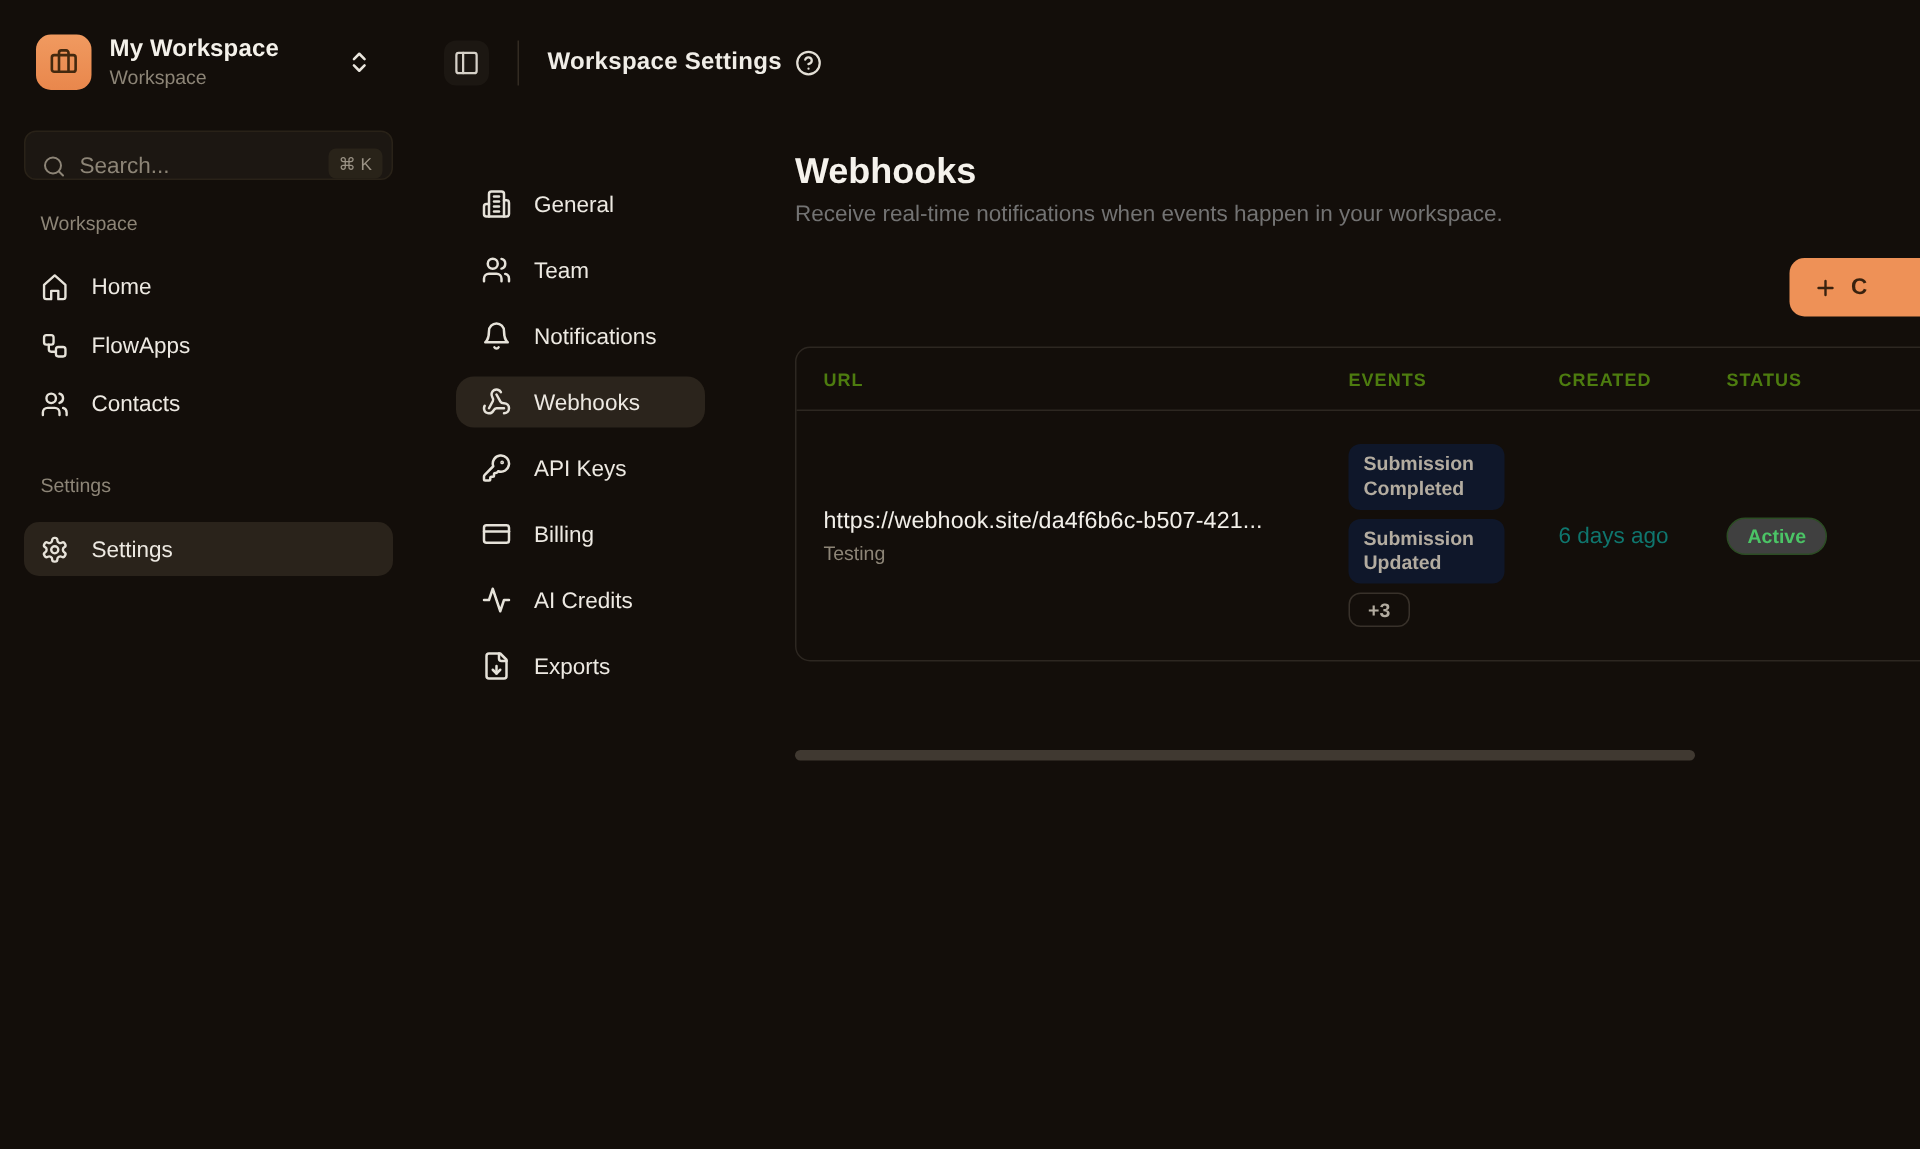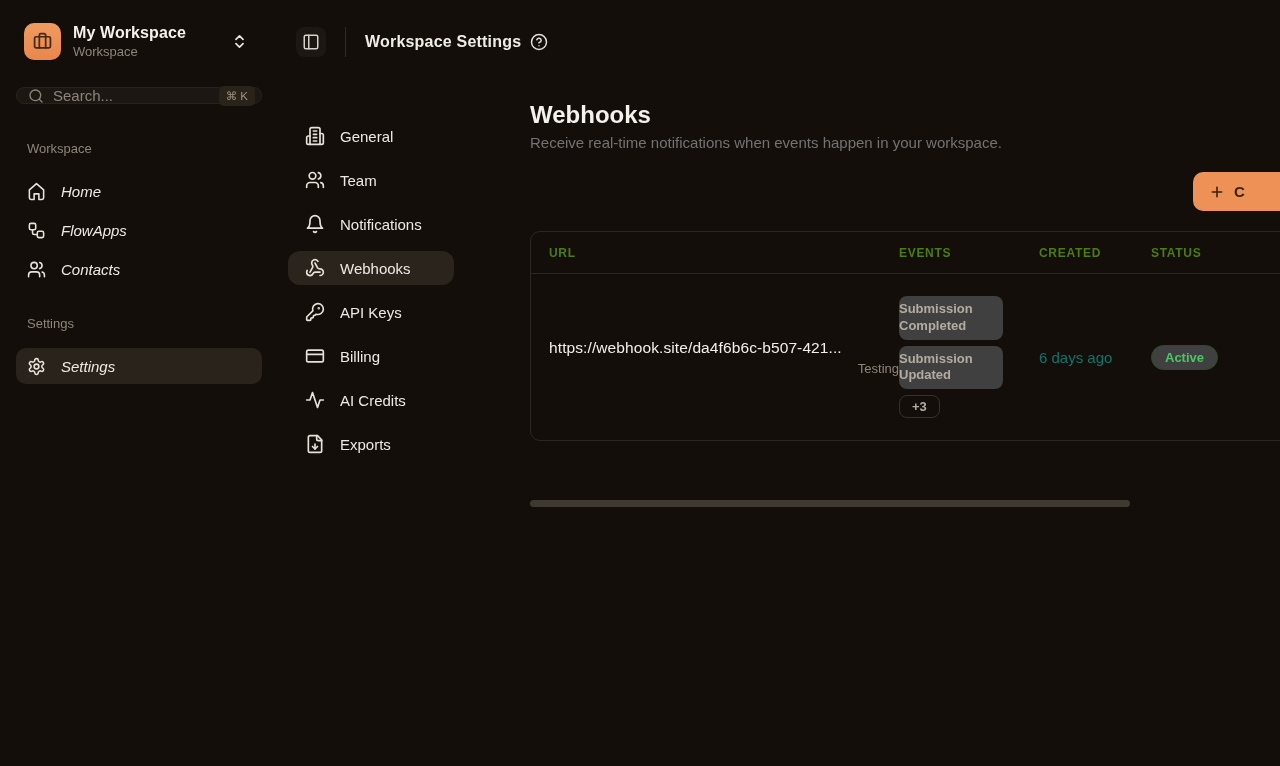--- a/index.html
+++ b/index.html
@@ -22,40 +22,40 @@
     width:37px; height:37px; border-radius:10px; margin-left:8px;
     background:linear-gradient(180deg,#f09a60,#e9874c);
     display:flex; align-items:center; justify-content:center; color:#43290f;
   }
   .ws-meta { margin-left:12px; flex:1; }
   .ws-name { font-size:16px; font-weight:700; color:#f4f1ea; letter-spacing:.1px; }
   .ws-type { font-size:13px; color:#8d8577; margin-top:2px; }
   .ws-chevrons { color:#e9e5dd; margin-right:16px; }
 
   .search-box {
-    position:absolute; left:16px; top:87px; width:246px; height:17px;
+    position:absolute; left:16px; top:87px; width:246px; height:33px;
     background:#1c1712; border:1px solid #292218; border-radius:8px;
-    display:flex; align-items:center; padding:0 6px 0 11px; cursor:text;
+    display:flex; align-items:flex-end; padding:0 6px 0 11px; cursor:text;
   }
   .search-box .mag { color:#8d8577; }
   .search-input {
     flex:1; background:transparent; border:none; outline:none;
     font-family:"Liberation Sans",sans-serif; font-size:15px; color:#e8e4dc;
     margin-left:9px; min-width:0;
   }
   .search-input::placeholder { color:#8d8577; }
   .kbd {
     background:#292319; border-radius:5px; padding:3px 7px;
     font-size:11.5px; color:#9b9386; white-space:nowrap;
   }
 
   .side-section-label {
     position:absolute; left:27px; font-size:13px; color:#8d8577;
   }
-  .side-items { position:absolute; left:16px; width:246px;font-style:italic; }
+  .side-items { position:absolute; left:16px; width:246px; }
   .side-item {
     height:30px; display:flex; align-items:center; gap:15px;
     padding:0 11px; margin-bottom:9px; border-radius:10px;
     font-size:15px; color:#ede9e2; cursor:pointer;
   }
   .side-item .ic { color:#e6e2d9; }
   .side-item.active { background:#2a231b; height:36px; }
 
   
   .topbar {
@@ -65,21 +65,21 @@
   .panel-toggle {
     width:30px; height:30px; margin-left:16px; border-radius:8px;
     background:#1c1712; display:flex; align-items:center; justify-content:center;
     color:#d6d1c8; cursor:pointer;
   }
   .top-divider { width:1px; height:30px; background:#332b22; margin-left:19px; }
   .top-title { margin-left:19px; font-size:16px; font-weight:700; color:#f0ede7; letter-spacing:.2px; }
   .top-help { margin-left:9px; color:#e3dfd6; cursor:pointer; display:flex; }
 
   
-  .settings-nav { position:absolute; left:288px; top:119px; width:166px; }
+  .settings-nav { position:absolute; left:304px; top:119px; width:166px; }
   .snav-item {
     height:34px; display:flex; align-items:center; gap:15px;
     padding:0 17px; margin-bottom:10px; border-radius:12px;
     font-size:15px; color:#ede9e2; cursor:pointer;
   }
   .snav-item .ic { color:#e6e2d9; }
   .snav-item.active { background:#2b241c; }
 
   
   .main { position:absolute; left:530px; top:84px; width:762px; }
@@ -104,24 +104,24 @@
   }
   .wh-th {
     font-size:12px; font-weight:700; letter-spacing:.7px;
     color:#4d7c0f; text-transform:uppercase;
   }
   .wh-row {
     display:grid; grid-template-columns:350px 140px 112px 120px;
     min-height:166px; align-items:center; padding:0 18px; cursor:pointer;
   }
   .cell-url .url { font-size:15.5px; color:#f2efe9; letter-spacing:.1px; }
-  .cell-url .name { font-size:13px; color:#8d8577; margin-top:4px;text-align:right; }
+  .cell-url .name { font-size:13px; color:#8d8577; margin-top:4px; }
   .cell-events { display:flex; flex-direction:column; align-items:flex-start; gap:6px; }
   .evt-badge {
-    background:#404040; border-radius:8px; padding:5px 0;
+    background:#0f172a; border-radius:8px; padding:5px 10px;
     font-size:13px; font-weight:700; color:#b3aca0; line-height:1.3;
     max-width:104px;
   }
   .evt-more {
     background:transparent; border:1px solid #38312a; border-radius:8px;
     padding:3px 12px; font-size:13px; font-weight:700; color:#b3aca0;
   }
   .cell-created { font-size:15px; color:#0f766e; }
   .status-badge {
     display:inline-block; background:#404040; border:1px solid #2c4d24;

